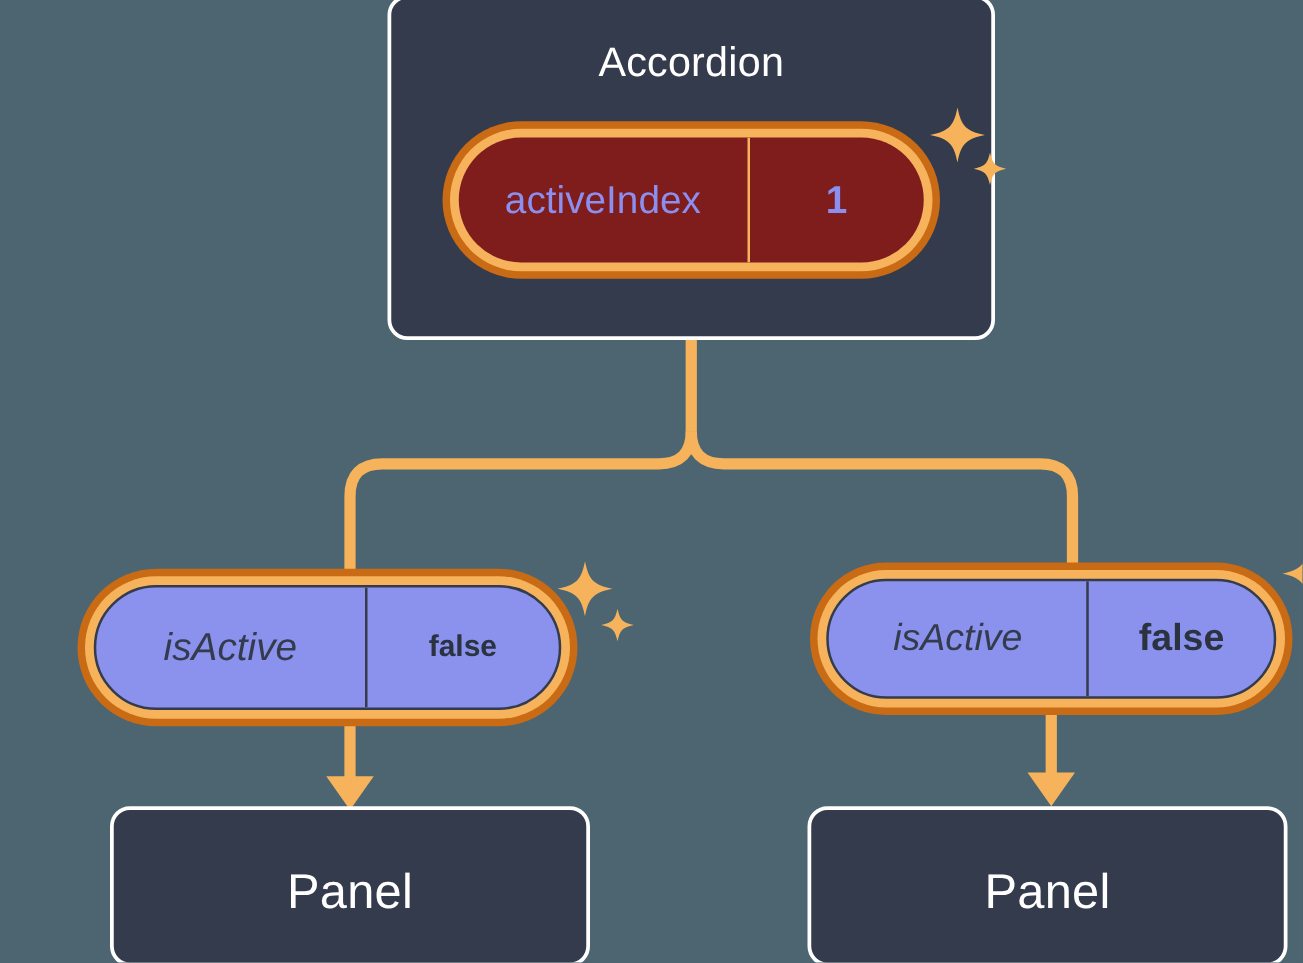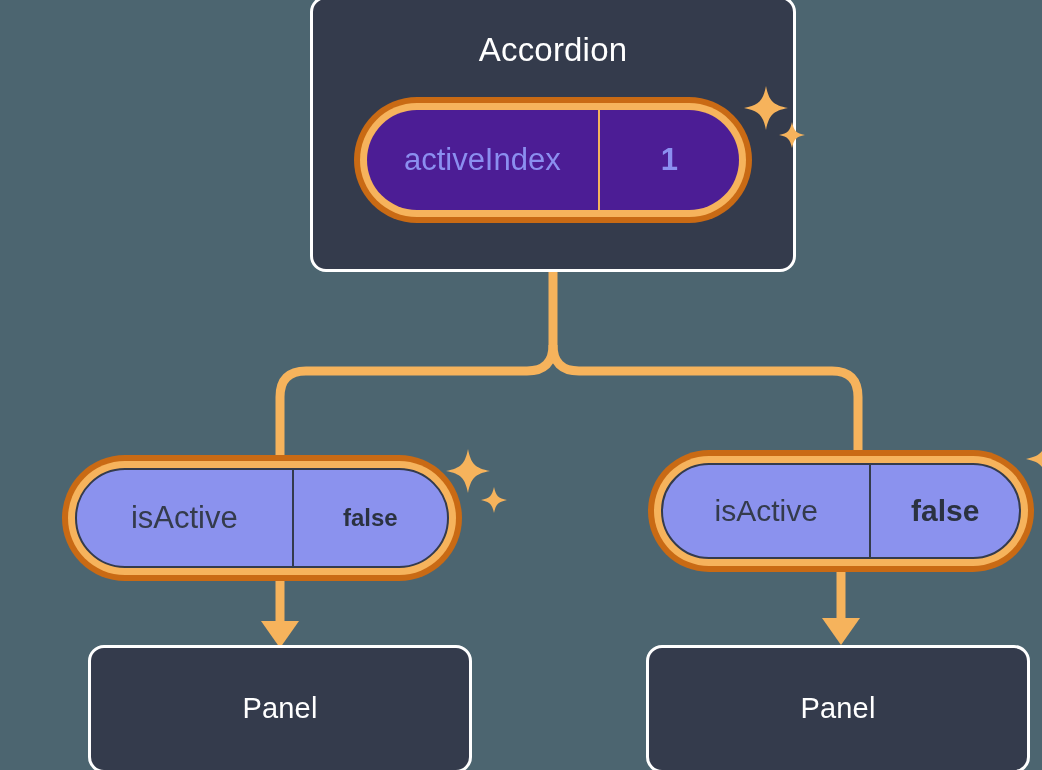--- a/index.html
+++ b/index.html
@@ -65,21 +65,21 @@
     height: 128px;
   }
   #card-panel-right {
     left: 598px;
     top: 645px;
     width: 384px;
     height: 128px;
   }
   .panel-card .card-title {
     top: 44px;
-    font-size: 29px;
+    font-size: 39px;
   }
 
   
   .pill {
     position: absolute;
     box-sizing: border-box;
     display: flex;
     align-items: stretch;
     border-radius: 999px;
     z-index: 3;
@@ -106,41 +106,42 @@
   }
   .pill-key, .pill-val {
     display: flex;
     align-items: center;
     justify-content: center;
     box-sizing: border-box;
   }
 
   
   .pill--dark .pill-body {
-    background: #4c1d95;
+    background: #7f1d1d;
     border: 0;
   }
   .pill--dark .pill-key {
     color: #8b8ff0;
     font-weight: 400;
   }
   .pill--dark .pill-val {
     color: #8b8ff0;
     font-weight: 700;
     border-left: 2px solid #f6b35c;
   }
 
   
   .pill--purple .pill-body {
     background: #8b92ee;
     border: 2px solid #343b4c;
   }
   .pill--purple .pill-key {
     color: #343b4c;
     font-weight: 400;
+    font-style: italic;
   }
   .pill--purple .pill-val {
     color: #2b3240;
     font-weight: 700;
     border-left: 2px solid #343b4c;
   }
 
   
   #pill-active-index {
     left: 306px;

